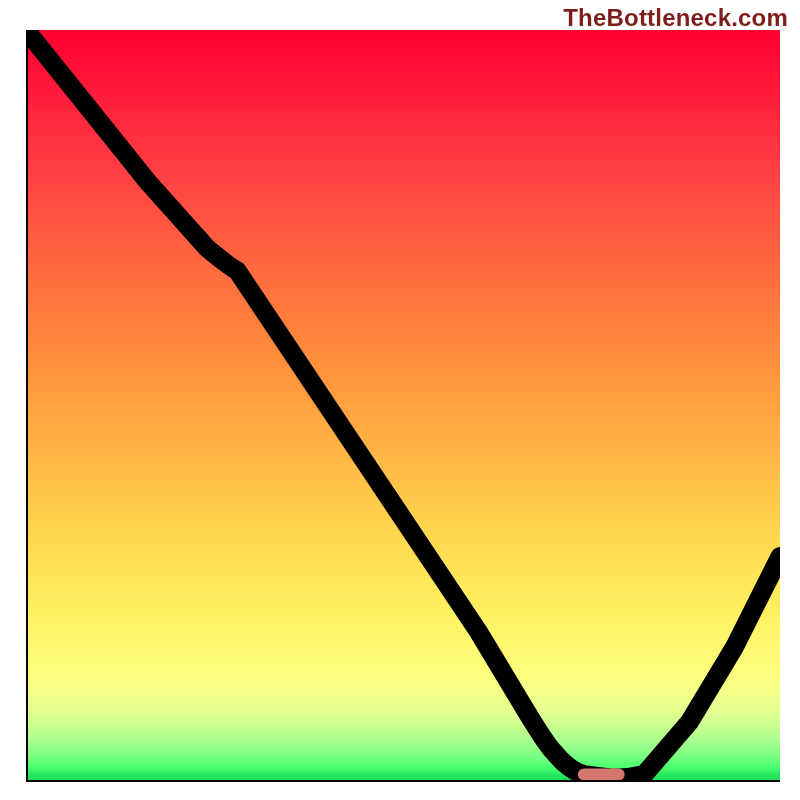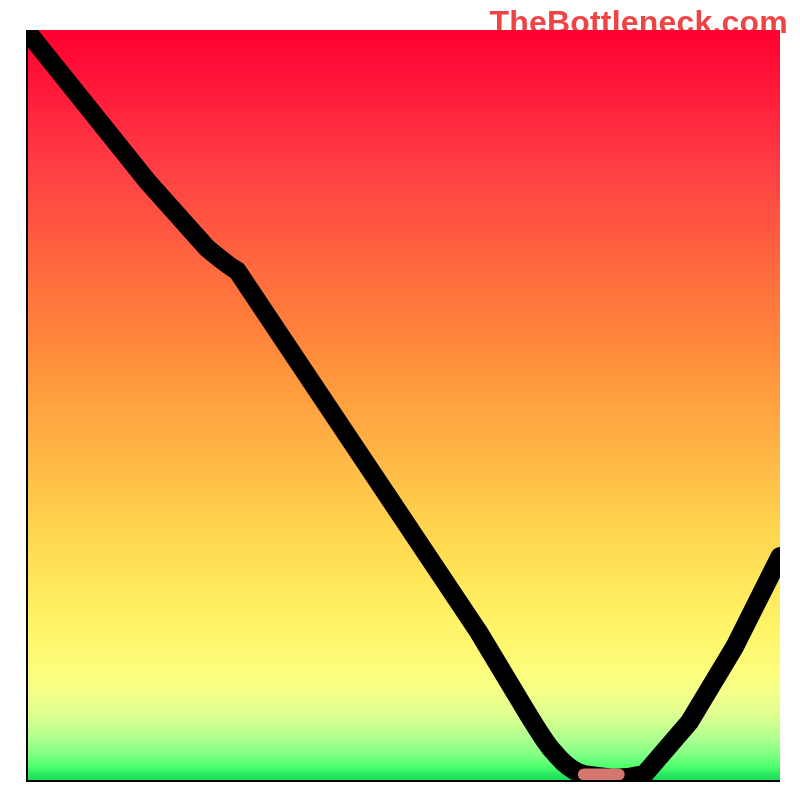--- a/index.html
+++ b/index.html
@@ -13,23 +13,23 @@
   }
   .wrap {
     position: relative;
     width: 800px;
     height: 800px;
   }
   .watermark {
     position: absolute;
     top: 4px;
     right: 12px;
-    font-size: 32px;
+    font-size: 24px;
     font-weight: 600;
-    color: #ef4444;
+    color: #7f1d1d;
     letter-spacing: 0.2px;
   }
   .plot-area {
     position: absolute;
     left: 26px;
     top: 30px;
     width: 754px;
     height: 752px;
     box-sizing: border-box;
   }

